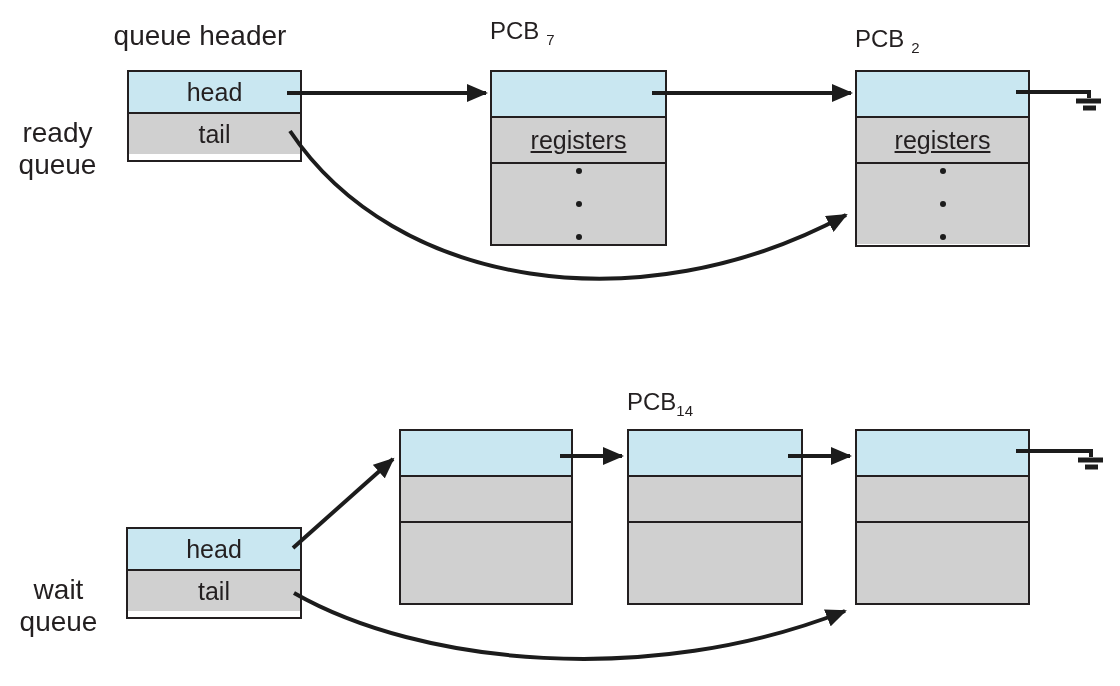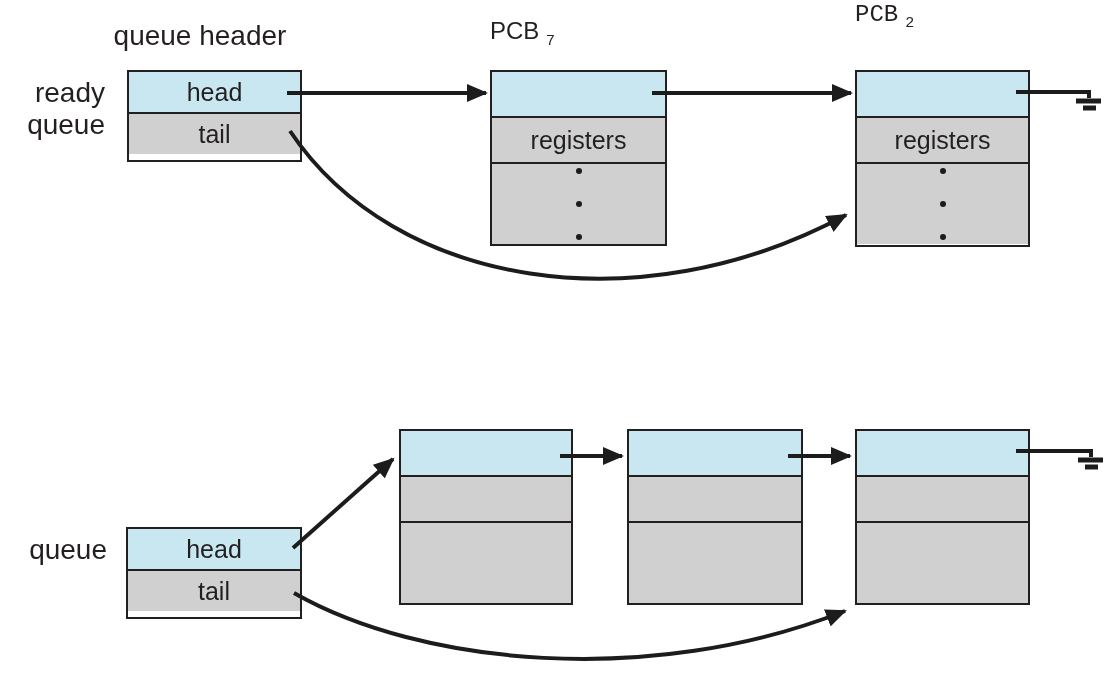--- a/index.html
+++ b/index.html
@@ -20,21 +20,21 @@
     z-index: 5;
   }
   .lbl {
     position: absolute;
     font-size: 28px;
     line-height: 32px;
     color: var(--ink, #231f20);
     z-index: 2;
   }
   .lbl.center { text-align: center; }
-  .lbl.right  { text-align: right; }
+  .lbl.right  { text-align: center; margin-top: 40px; }
   .pcb-title {
     position: absolute;
     font-size: 24px;
     line-height: 30px;
     text-align: left;
     z-index: 2;
     white-space: nowrap;
   }
   .pcb-title sub { font-size: 15px; line-height: 1; }
   .pcb-title sub.gap { margin-left: 7px; }
@@ -48,21 +48,21 @@
     display: flex;
     align-items: center;
     justify-content: center;
     font-size: 25px;
     box-sizing: content-box;
   }
   .row + .row { border-top: 2px solid var(--border, #231f20); }
   .row.blue { background: var(--cell-blue, #c9e7f1); }
   .row.gray { background: var(--cell-gray, #d0d0d0); }
   .qbox .row { height: 40px; }
-  .pcb .row-sm { height: 44px; }
+  .pcb .row-sm { height: 44px; text-decoration: underline; }
   .pcb .row-lg { height: 80px; }
   .dots-col {
     display: flex;
     flex-direction: column;
     align-items: center;
     justify-content: center;
     gap: 27px;
     height: 100%;
     width: 100%;
   }
@@ -101,52 +101,56 @@
     <div class="row gray row-sm">registers</div>
     <div class="row gray row-lg">
       <div class="dots-col">
         <span class="dot"></span>
         <span class="dot"></span>
         <span class="dot"></span>
       </div>
     </div>
   </div>
 
-  <div class="pcb-title" style="left:855px; top:0; width:175px;font-family:Liberation Mono, monospace;">
+  <div class="pcb-title" style="left:855px; top:24px; width:175px;">
     <span>PCB</span><sub class="gap">2</sub>
   </div>
 
   <div class="pcb" style="left:855px; top:70px; width:175px; height:177px;">
     <div class="row blue row-sm"></div>
     <div class="row gray row-sm">registers</div>
     <div class="row gray row-lg">
       <div class="dots-col">
         <span class="dot"></span>
         <span class="dot"></span>
         <span class="dot"></span>
       </div>
     </div>
   </div>
 
   <div class="lbl right" style="left:10px; top:534px; width:97px;">
+    <div>wait</div>
     <div>queue</div>
   </div>
 
   <div class="qbox" style="left:126px; top:527px; width:176px; height:92px;">
     <div class="row blue">head</div>
     <div class="row gray">tail</div>
   </div>
 
 
   <div class="pcb" style="left:399px; top:429px; width:174px; height:176px;">
     <div class="row blue row-sm"></div>
     <div class="row gray row-sm"></div>
     <div class="row gray row-lg"></div>
   </div>
 
+  <div class="pcb-title" style="left:627px; top:387px; width:176px;">
+    <span>PCB</span><sub>14</sub>
+  </div>
 
   <div class="pcb" style="left:627px; top:429px; width:176px; height:176px;">
     <div class="row blue row-sm"></div>
     <div class="row gray row-sm"></div>
     <div class="row gray row-lg"></div>
   </div>
 
 
   <div class="pcb" style="left:855px; top:429px; width:175px; height:176px;">
     <div class="row blue row-sm"></div>

